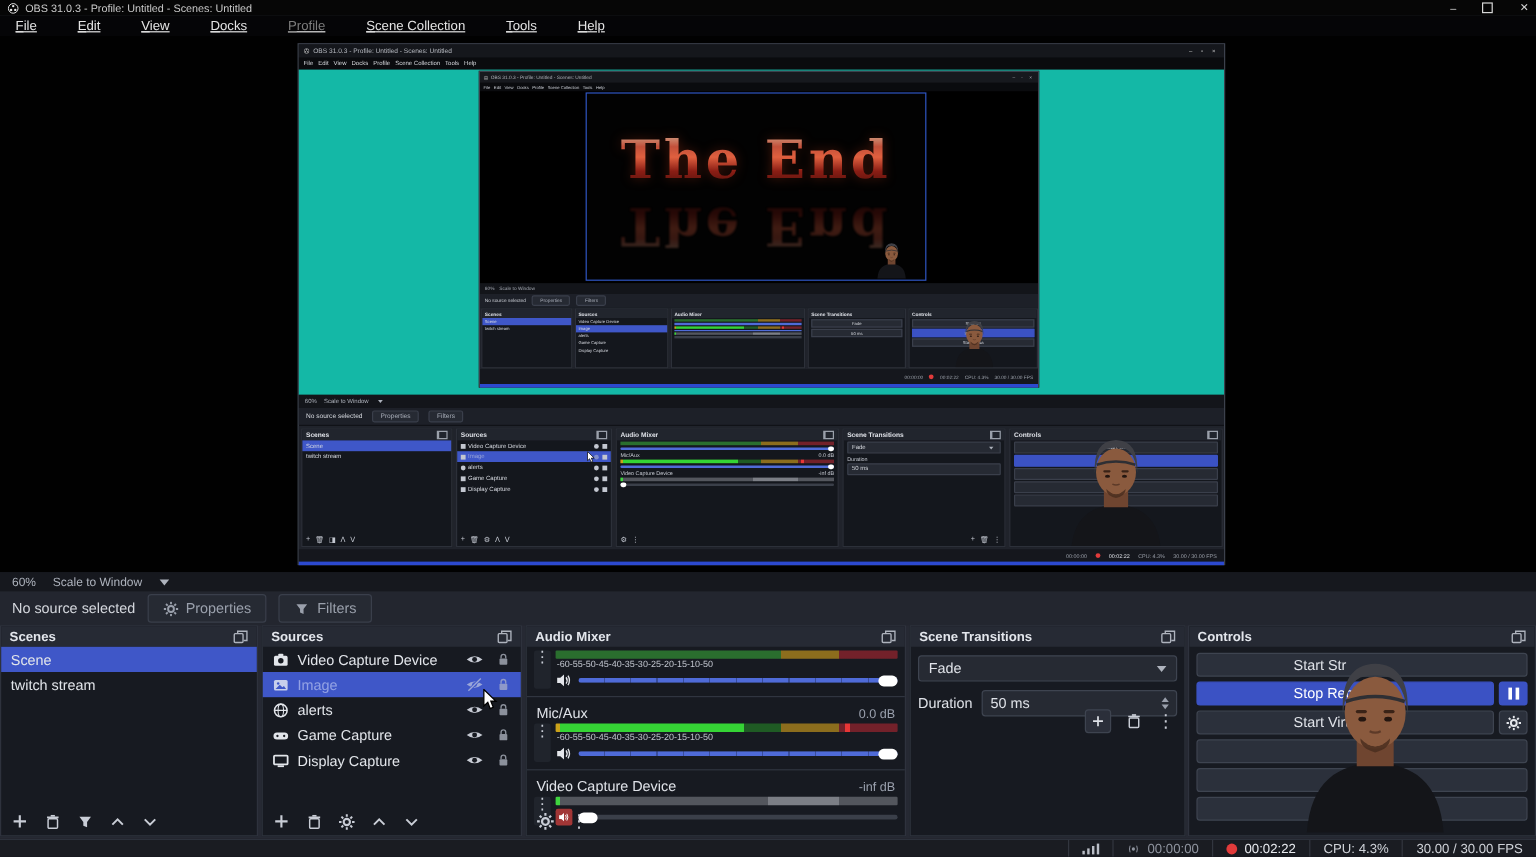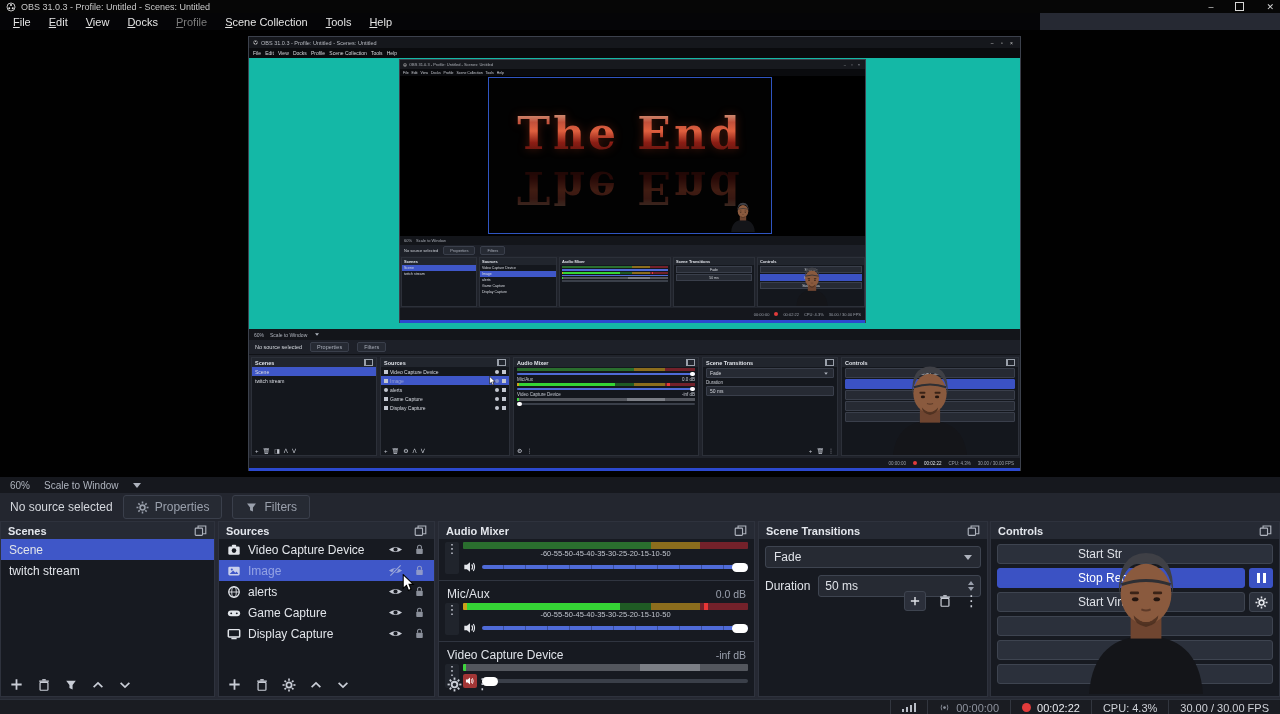--- a/index.html
+++ b/index.html
@@ -9,22 +9,22 @@
   .abs{position:absolute;}
   .ul{text-decoration:underline;}
   svg.ic{display:block;}
 
   
   #titlebar{left:0;top:0;width:1280px;height:13px;background:#060606;display:flex;align-items:center;
             font-size:9px;color:#c9c9c9;padding:0 6px;box-sizing:border-box;gap:5px;}
   #titlebar .winbtns{margin-left:auto;display:flex;gap:22px;align-items:center;color:#d6d6d6;font-size:9px;}
   .wb-sq{width:7px;height:7px;border:1px solid #d6d6d6;display:inline-block;}
   
-  #menubar{left:0;top:13px;width:1040px;height:17px;background:#050507;display:flex;align-items:center;
-           gap:0;padding-left:4px;box-sizing:border-box;font-size:11px;color:#e4e4e4;}
+  #menubar{left:0;top:13px;width:1280px;height:17px;background:#050507;display:flex;align-items:center;
+           gap:16px;padding-left:4px;box-sizing:border-box;font-size:11px;color:#e4e4e4;text-decoration:underline;}
   #menubar .mi{padding:0 9px;cursor:default;}
   #menubar .mi.dim{color:#7c7c7c;}
 
   
   #preview{left:0;top:30px;width:1280px;height:447px;background:#010101;}
 
   
   #l1{left:248px;top:6px;width:773px;height:435px;background:#101217;border:1px solid #3c414c;box-sizing:border-box;}
   .l1-tb{position:absolute;left:0;top:0;width:100%;height:11px;background:#15171c;display:flex;align-items:center;
          font-size:5.5px;color:#b7bac1;gap:3px;padding:0 4px;box-sizing:border-box;}
@@ -125,21 +125,21 @@
   .kebab{font-family:"DejaVu Sans",sans-serif;font-size:13px;color:#c9cdd6;line-height:1;}
 
   
   .mxrow{padding:3px 6px 2px 6px;}
   .mxname{display:flex;justify-content:space-between;align-items:baseline;font-size:12px;color:#dfe2e8;margin:1px 2px 2px 2px;}
   .mxname .db{font-size:10.5px;color:#9aa0ad;}
   .mxbody{display:flex;gap:4px;}
   .mxkebab{width:14px;display:flex;align-items:flex-start;justify-content:center;background:#20242c;border-radius:2px;}
   .mxcol{flex:1;}
   .meter{height:7px;border-radius:1px;}
-  .ticks{display:flex;justify-content:center;font-size:7.5px;color:#c2c6cf;margin:0 1px;}
+  .ticks{display:flex;justify-content:flex-start;font-size:7.5px;color:#c2c6cf;margin:0 1px;}
   .sldrow{display:flex;align-items:center;gap:5px;margin-top:2px;}
   .slider{flex:1;height:4px;border-radius:2px;position:relative;
           background:repeating-linear-gradient(90deg,rgba(0,0,0,0) 0 21px,rgba(0,0,0,.28) 21px 22px),#4f6bd8;}
   .slider.gray{background:#3a3f49;}
   .slider .handle{position:absolute;width:16px;height:9px;border-radius:4.5px;background:#fff;top:-2.5px;right:0;}
   .slider .handle.lft{left:0;right:auto;}
   .mxdiv{height:1px;background:#303540;margin:4px 0 2px 0;}
   .mutebox{width:14px;height:14px;border-radius:2px;background:#a23636;display:flex;align-items:center;justify-content:center;}
 
   

